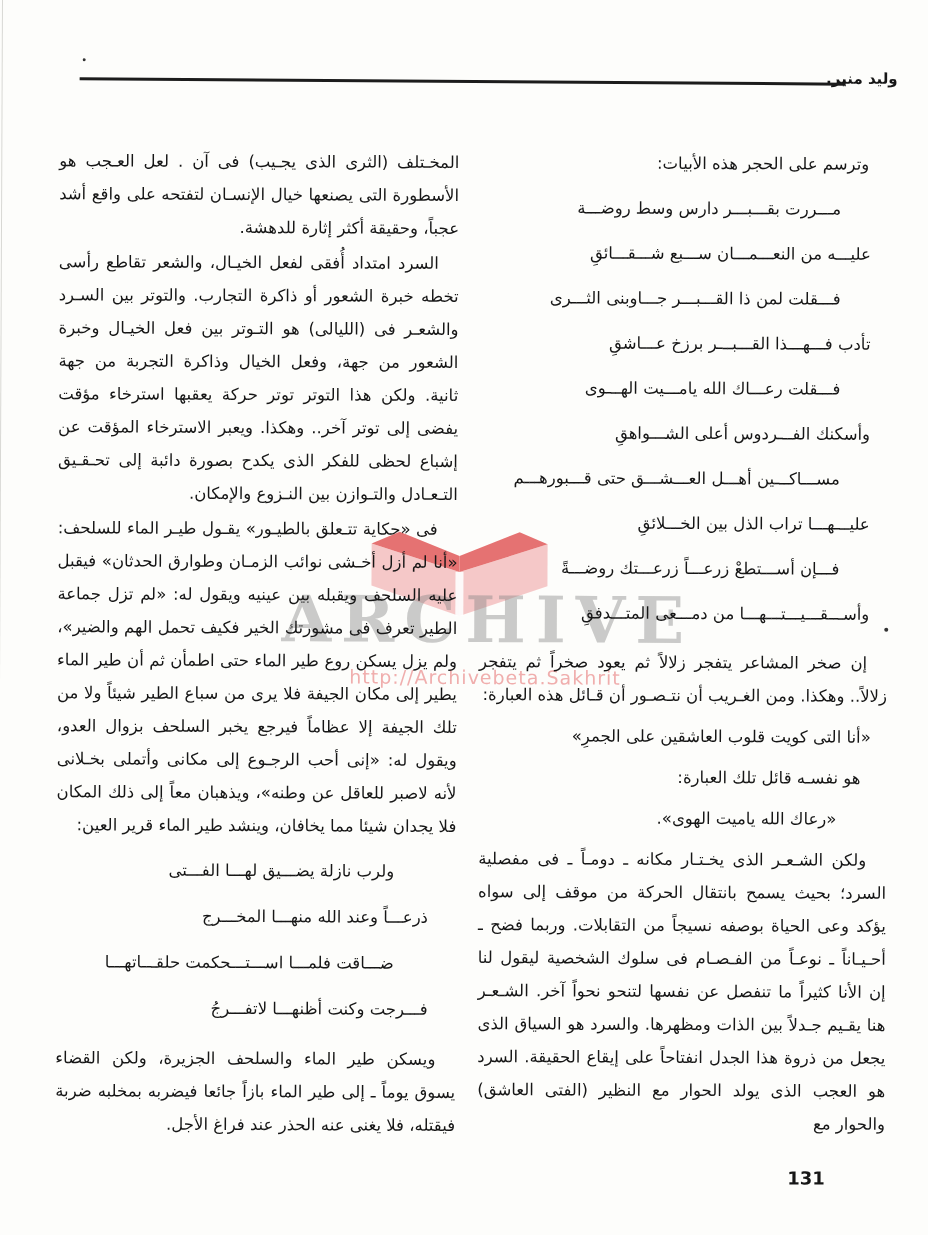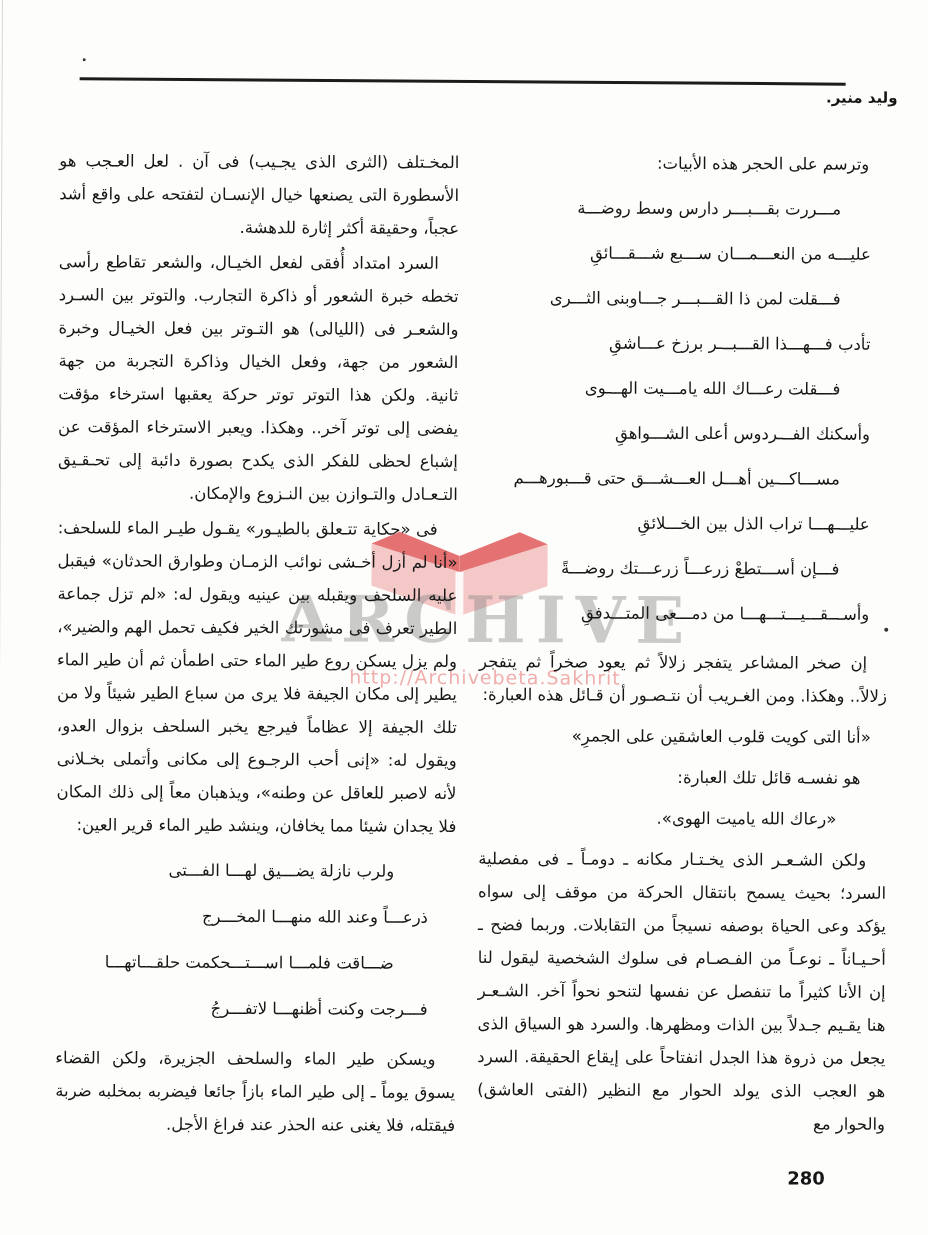--- a/index.html
+++ b/index.html
@@ -11,21 +11,21 @@
   }
   .page{position:absolute;inset:0;transform:rotate(0.25deg);transform-origin:50% 0;}
   .scan-edge{position:absolute;left:2px;top:0;bottom:0;width:1px;background:#d8d8d4;}
   .speck{position:absolute;background:#333;border-radius:50%;}
   .speck1{left:83px;top:60px;width:3px;height:3px;}
   .speck2{left:887px;top:626px;width:4px;height:4px;}
 
   
   .header-author{
     position:absolute;top:68px;right:30px;
-    font-size:15px;font-weight:bold;letter-spacing:0;margin-top:19px;
+    font-size:15px;font-weight:bold;letter-spacing:0;
   }
   .header-rule{
     position:absolute;top:80px;left:80px;width:766px;height:2.5px;
     background:#1c1c1c;transform:rotate(0.15deg);
   }
 
   
   .watermark{position:absolute;left:0;top:0;width:928px;height:1235px;pointer-events:none;z-index:0;}
   .wm-book{position:absolute;left:362px;top:524px;width:200px;height:100px;opacity:.8;}
   .wm-title{
@@ -122,15 +122,15 @@
         <div class="verse a">ولرب نازلة يضـــيق لهـــا الفـــتى</div>
         <div class="verse b">ذرعـــاً وعند الله منهـــا المخـــرج</div>
         <div class="verse a">ضـــاقت فلمـــا اســـتـــحكمت حلقـــاتهـــا</div>
         <div class="verse b">فـــرجت وكنت أظنهـــا لاتفـــرجُ</div>
       </div>
       <p class="para">ويسكن طير الماء والسلحف الجزيرة، ولكن القضاء يسوق يوماً ـ إلى طير الماء بازاً جائعا فيضربه بمخلبه ضربة فيقتله، فلا يغنى عنه الحذر عند فراغ الأجل.</p>
     </div>
 
   </div>
 
-  <div class="page-number">280</div>
+  <div class="page-number">131</div>
 
 </div>
 
 </body></html>

